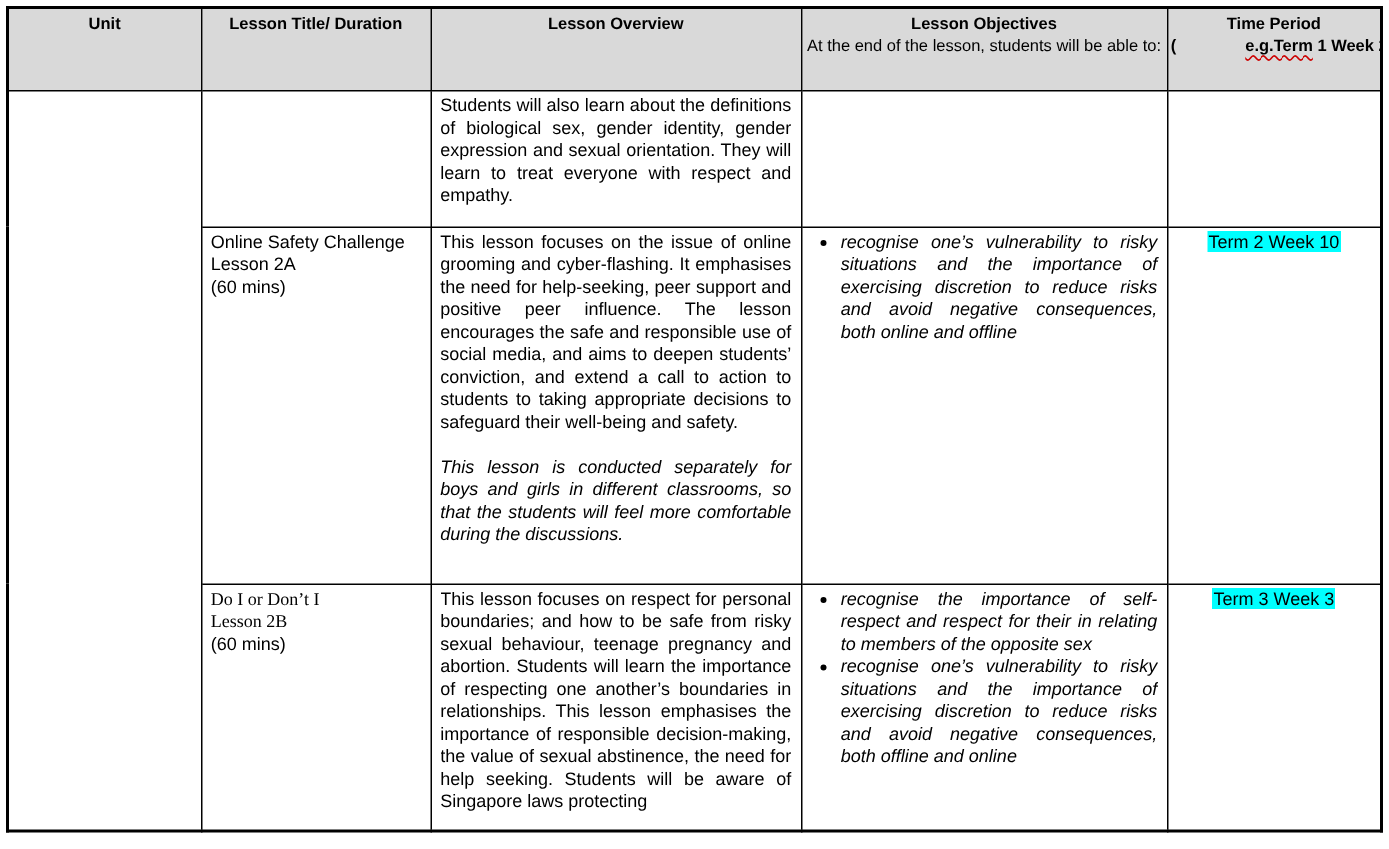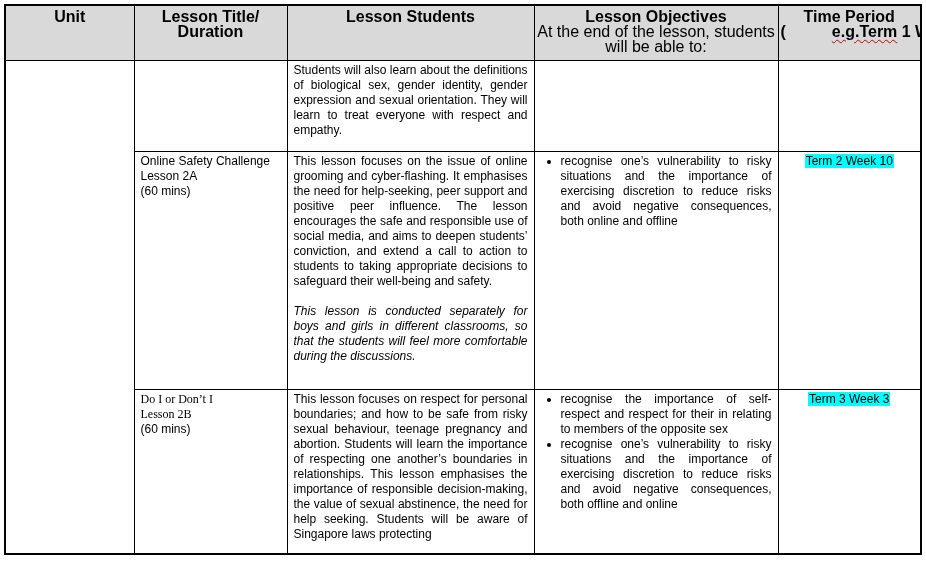--- a/index.html
+++ b/index.html
@@ -23,21 +23,21 @@
   }
   td,th{
     border:1px solid var(--border);
     vertical-align:top;
     padding:2px 6px;
     overflow:hidden;
   }
   
   tr.head th{
     background:var(--header-bg);
-    font-weight:bold;font-size:16px;line-height:15px;
+    font-weight:bold;font-size:11px;line-height:15px;
     text-align:center;vertical-align:top;
     height:55px;padding:3px 2px;
   }
   .th-sub{display:block;font-weight:normal;}
   .th-sub-bold{display:block;font-weight:bold;white-space:nowrap;}
   .squiggle{
     text-decoration:underline wavy var(--squiggle);
     text-decoration-thickness:1px;
     text-underline-offset:2px;
     margin-left:46px;
@@ -46,21 +46,21 @@
   tr.r1{height:91px;}
   tr.r2{height:238px;}
   tr.r3{height:165px;}
   td.title-cell{text-align:left;}
   td.title-cell .tl{display:block;}
   .serif{font-family:"Liberation Serif","DejaVu Serif",serif;}
   td.overview-cell p{margin:0;text-align:justify;}
   .para-gap{height:15px;}
   .it{font-style:italic;}
   td.objectives-cell{padding-left:2px;}
-  td.objectives-cell ul{margin:0;padding-left:24px;list-style:disc outside;}
+  td.objectives-cell ul{margin:0;padding-left:24px;list-style:disc outside;font-style:italic;}
   td.objectives-cell li{text-align:justify;padding-left:0;}
   td.time-cell{text-align:center;}
   .hl{background:var(--highlight);padding:0 1px;}
   .clip-r3{height:158px;overflow:hidden;}
 </style>
 </head>
 <body>
 
 <div class="page">
   <table class="lesson-table">
@@ -74,21 +74,21 @@
 
     <tbody>
         <tr class="head">
       <th>
         <span>Unit</span>
       </th>
       <th>
         <span>Lesson Title/ Duration</span>
       </th>
       <th>
-        <span>Lesson Students</span>
+        <span>Lesson Overview</span>
       </th>
       <th>
         <span>Lesson Objectives</span>
         <span class="th-sub">At the end of the lesson, students will be able to:</span>
       </th>
       <th>
         <span>Time Period</span>
         <span class="th-sub-bold"><span>(</span><span class="squiggle">e.g.Term</span><span> 1 Week 2)</span></span>
       </th>
     </tr>

